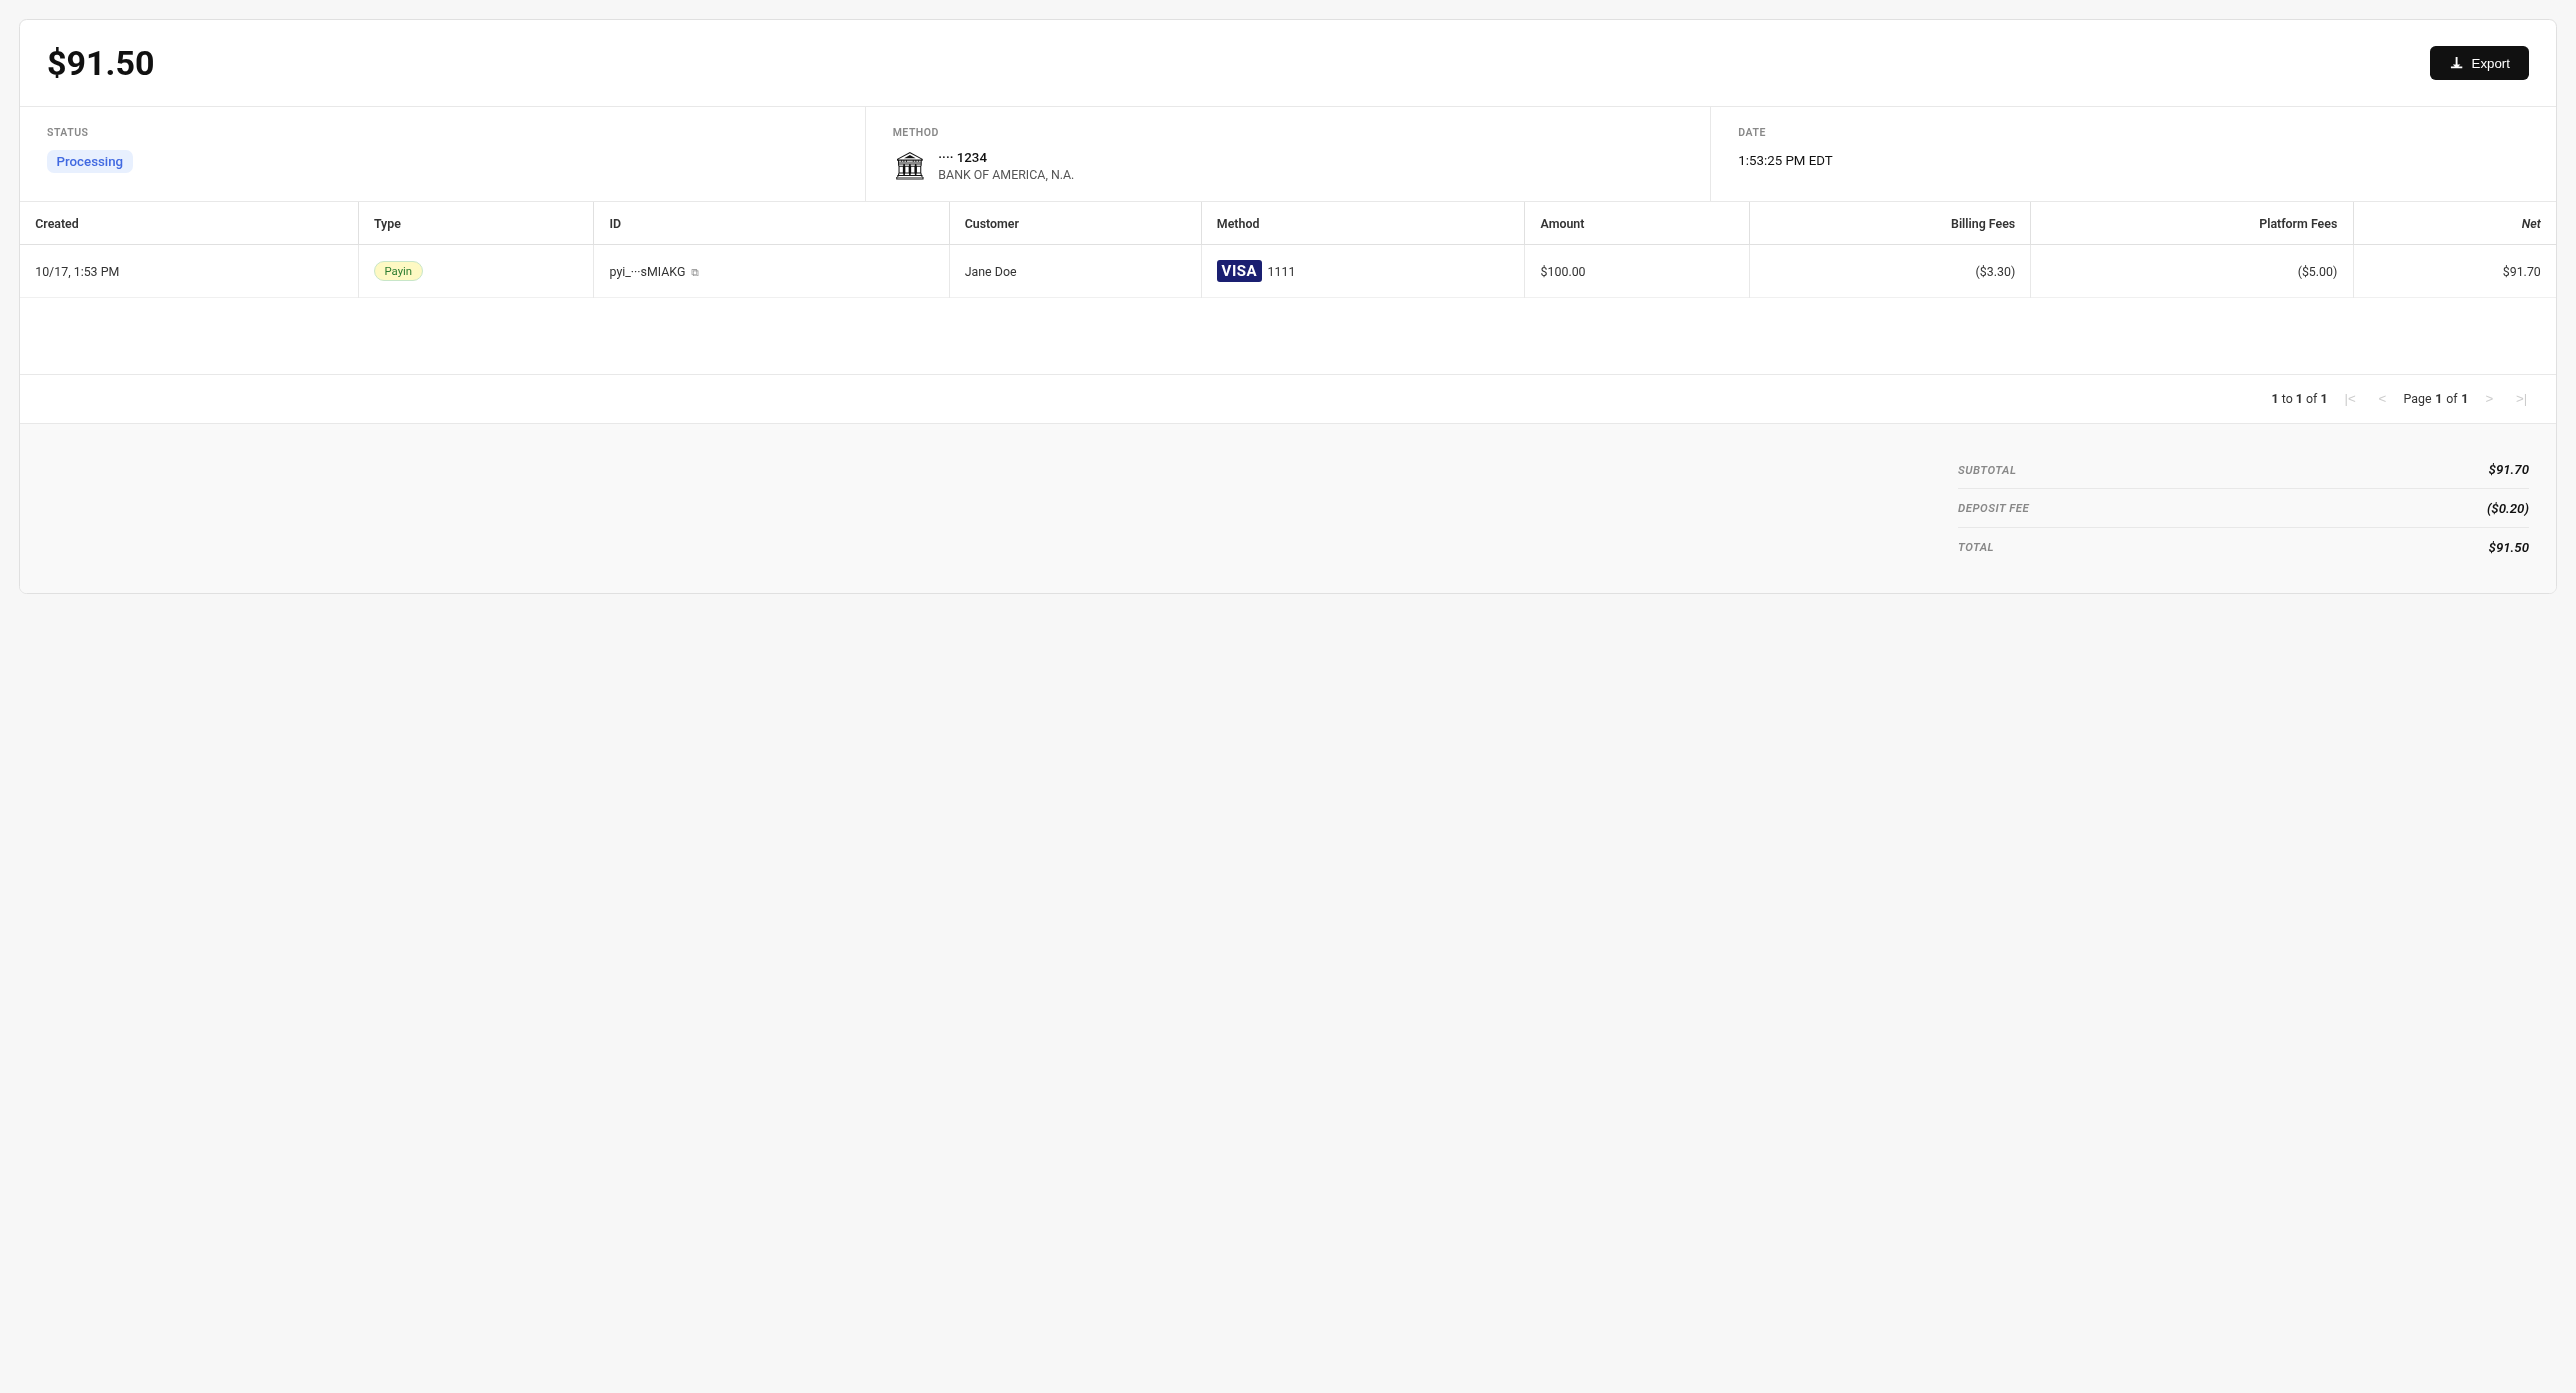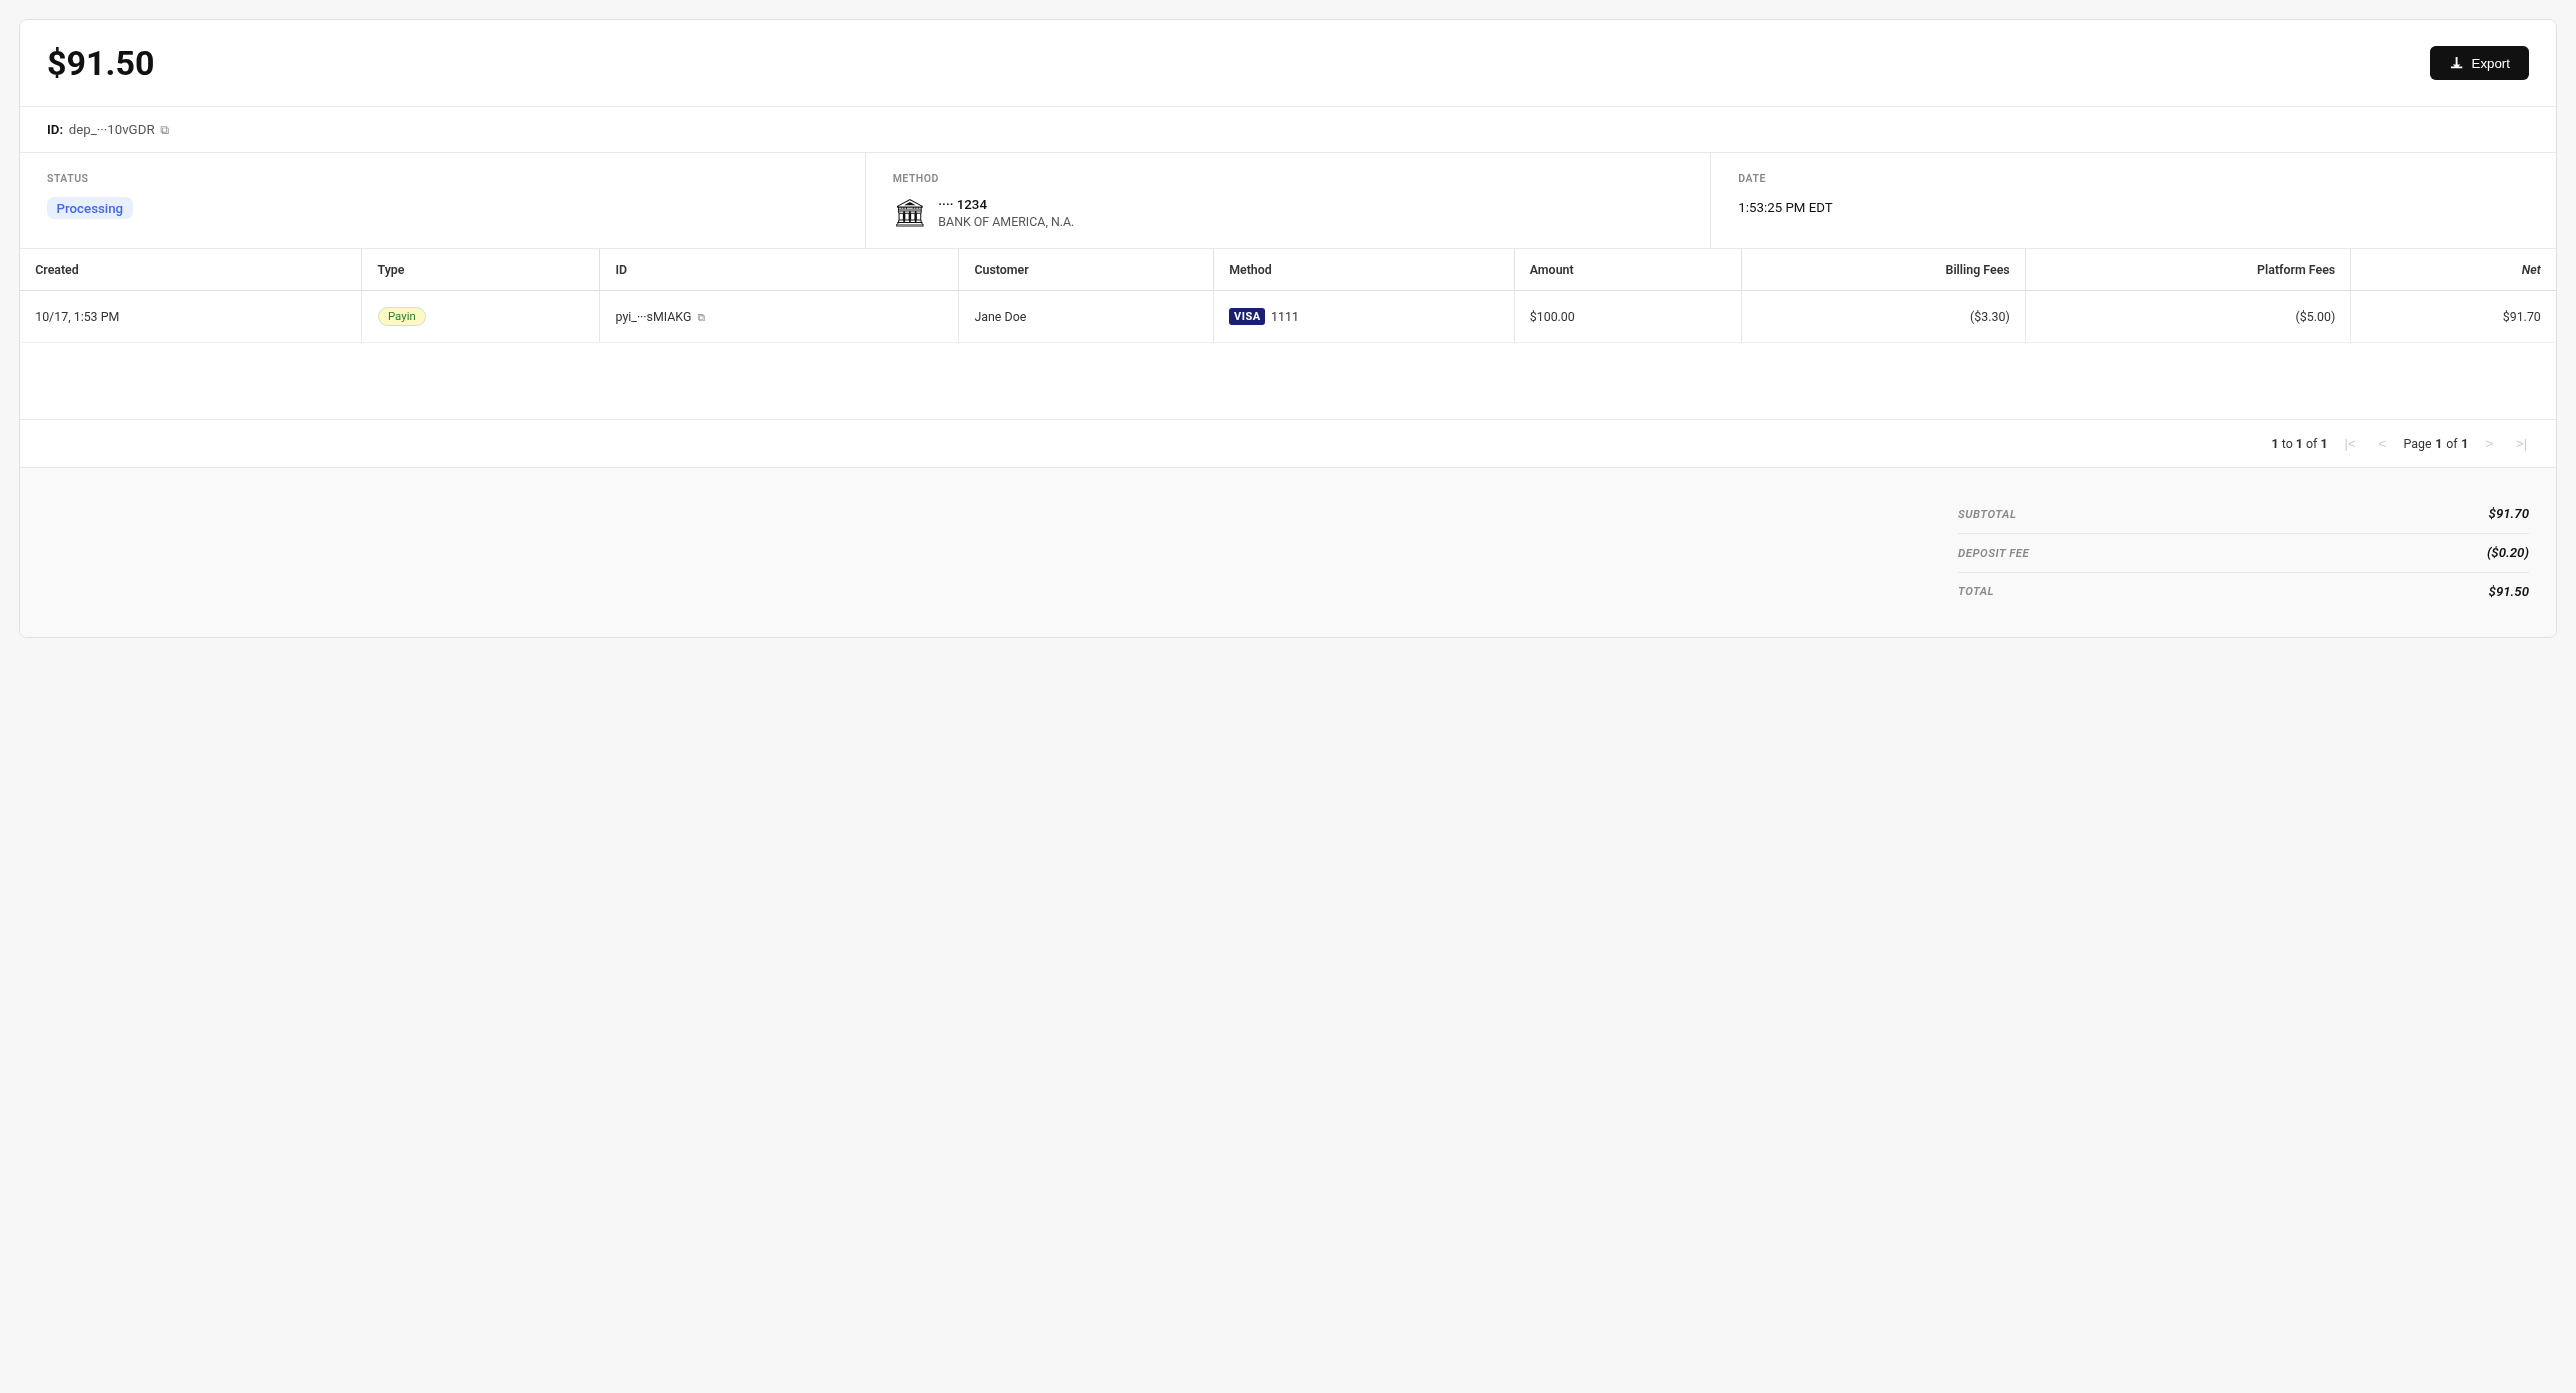--- a/index.html
+++ b/index.html
@@ -164,21 +164,21 @@
     }
     .visa-badge {
       display: inline-flex;
       align-items: center;
       gap: 5.7px;
       font-size: 12.4px;
     }
     .visa-logo {
       background: #1a1f71;
       color: #fff;
-      font-size: 11px;
+      font-size: 15px;
       font-weight: 700;
       padding: 1.9px 4.8px;
       border-radius: 2.9px;
       letter-spacing: 0.5px;
     }
     .copy-small {
       font-size: 10.5px;
       color: #888;
       cursor: pointer;
       margin-left: 2.9px;
@@ -260,25 +260,20 @@
   <div class="header">
     <span class="amount">$91.50</span>
     <button class="export-btn">
       <svg viewBox="0 0 16 16" fill="currentColor">
         <path d="M2 12h12v2H2v-2zm5-2V2h2v8h3l-4 4-4-4h3z"></path>
       </svg>
       <span>Export</span>
     </button>
   </div>
 
-  <div class="id-row">
-    <span class="id-label">ID:</span>
-    <span class="id-value">dep_···10vGDR</span>
-    <span class="copy-icon">⧉</span>
-  </div>
 
   <div class="info-row">
 
     <div class="info-section">
       <div class="info-label">STATUS</div>
       <span class="status-badge">Processing</span>
     </div>
 
     <div class="info-section">
       <div class="info-label">METHOD</div>

